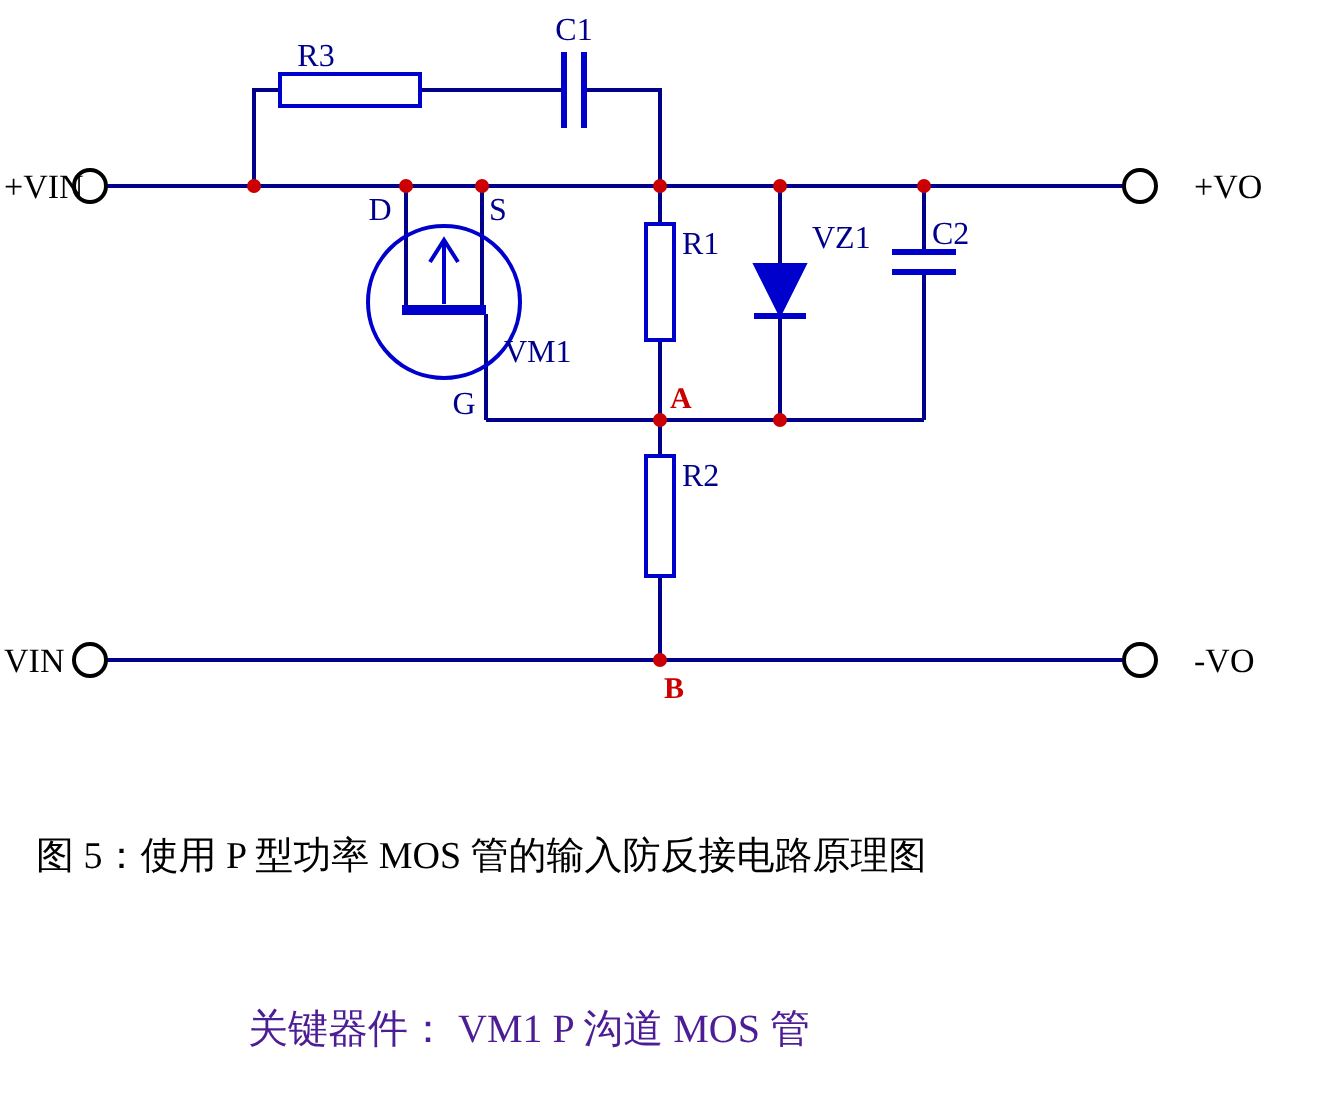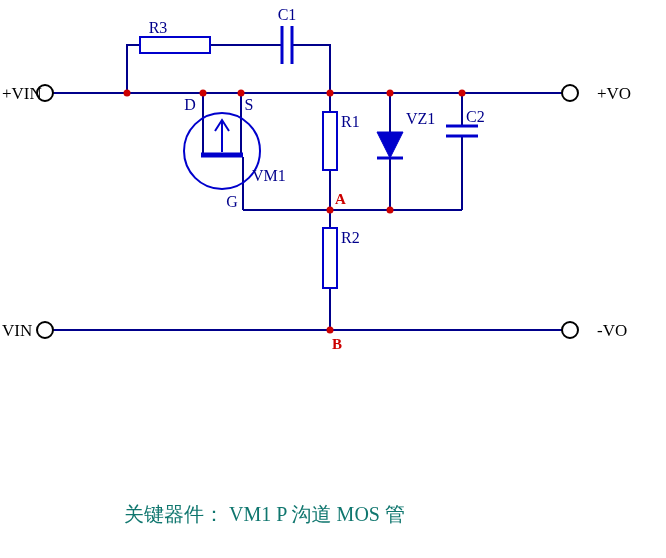--- a/index.html
+++ b/index.html
@@ -13,21 +13,21 @@
   .clabel{fill:#00008b;font-size:16px;}
   .nlabel{fill:#cc0000;font-size:15px;font-weight:bold;}
   .wire{stroke:#00008b;stroke-width:2;fill:none;}
   .comp{stroke:#0000cc;stroke-width:2;fill:#ffffff;}
   .plate{stroke:#0000cc;stroke-width:3;fill:none;}
   .caption{
     position:absolute;left:18px;top:415px;font-size:19px;color:#000;
     white-space:nowrap;
   }
   .footer{
-    position:absolute;left:124px;top:501px;font-size:20px;color:#0f766e;
+    position:absolute;left:124px;top:501px;font-size:20px;color:#4c1d95;
     white-space:nowrap;
   }
 </style>
 </head>
 <body>
 
 <div class="stage">
 
   <svg width="666" height="558" viewBox="0 0 666 558">
 
@@ -120,16 +120,19 @@
       <text class="clabel" x="190" y="110" text-anchor="middle">D</text>
       <text class="clabel" x="249" y="110" text-anchor="middle">S</text>
       <text class="clabel" x="252" y="181">VM1</text>
       <text class="clabel" x="232" y="207" text-anchor="middle">G</text>
 
       <text class="nlabel" x="335" y="204">A</text>
       <text class="nlabel" x="332" y="349">B</text>
     </g>
   </svg>
 
+  <div class="caption">
+    <span>图 5：</span><span>使用 P 型功率 MOS 管的输入防反接电路原理图</span>
+  </div>
 
   <div class="footer">关键器件：  VM1   P 沟道 MOS 管</div>
 
 </div>
 
 </body></html>

